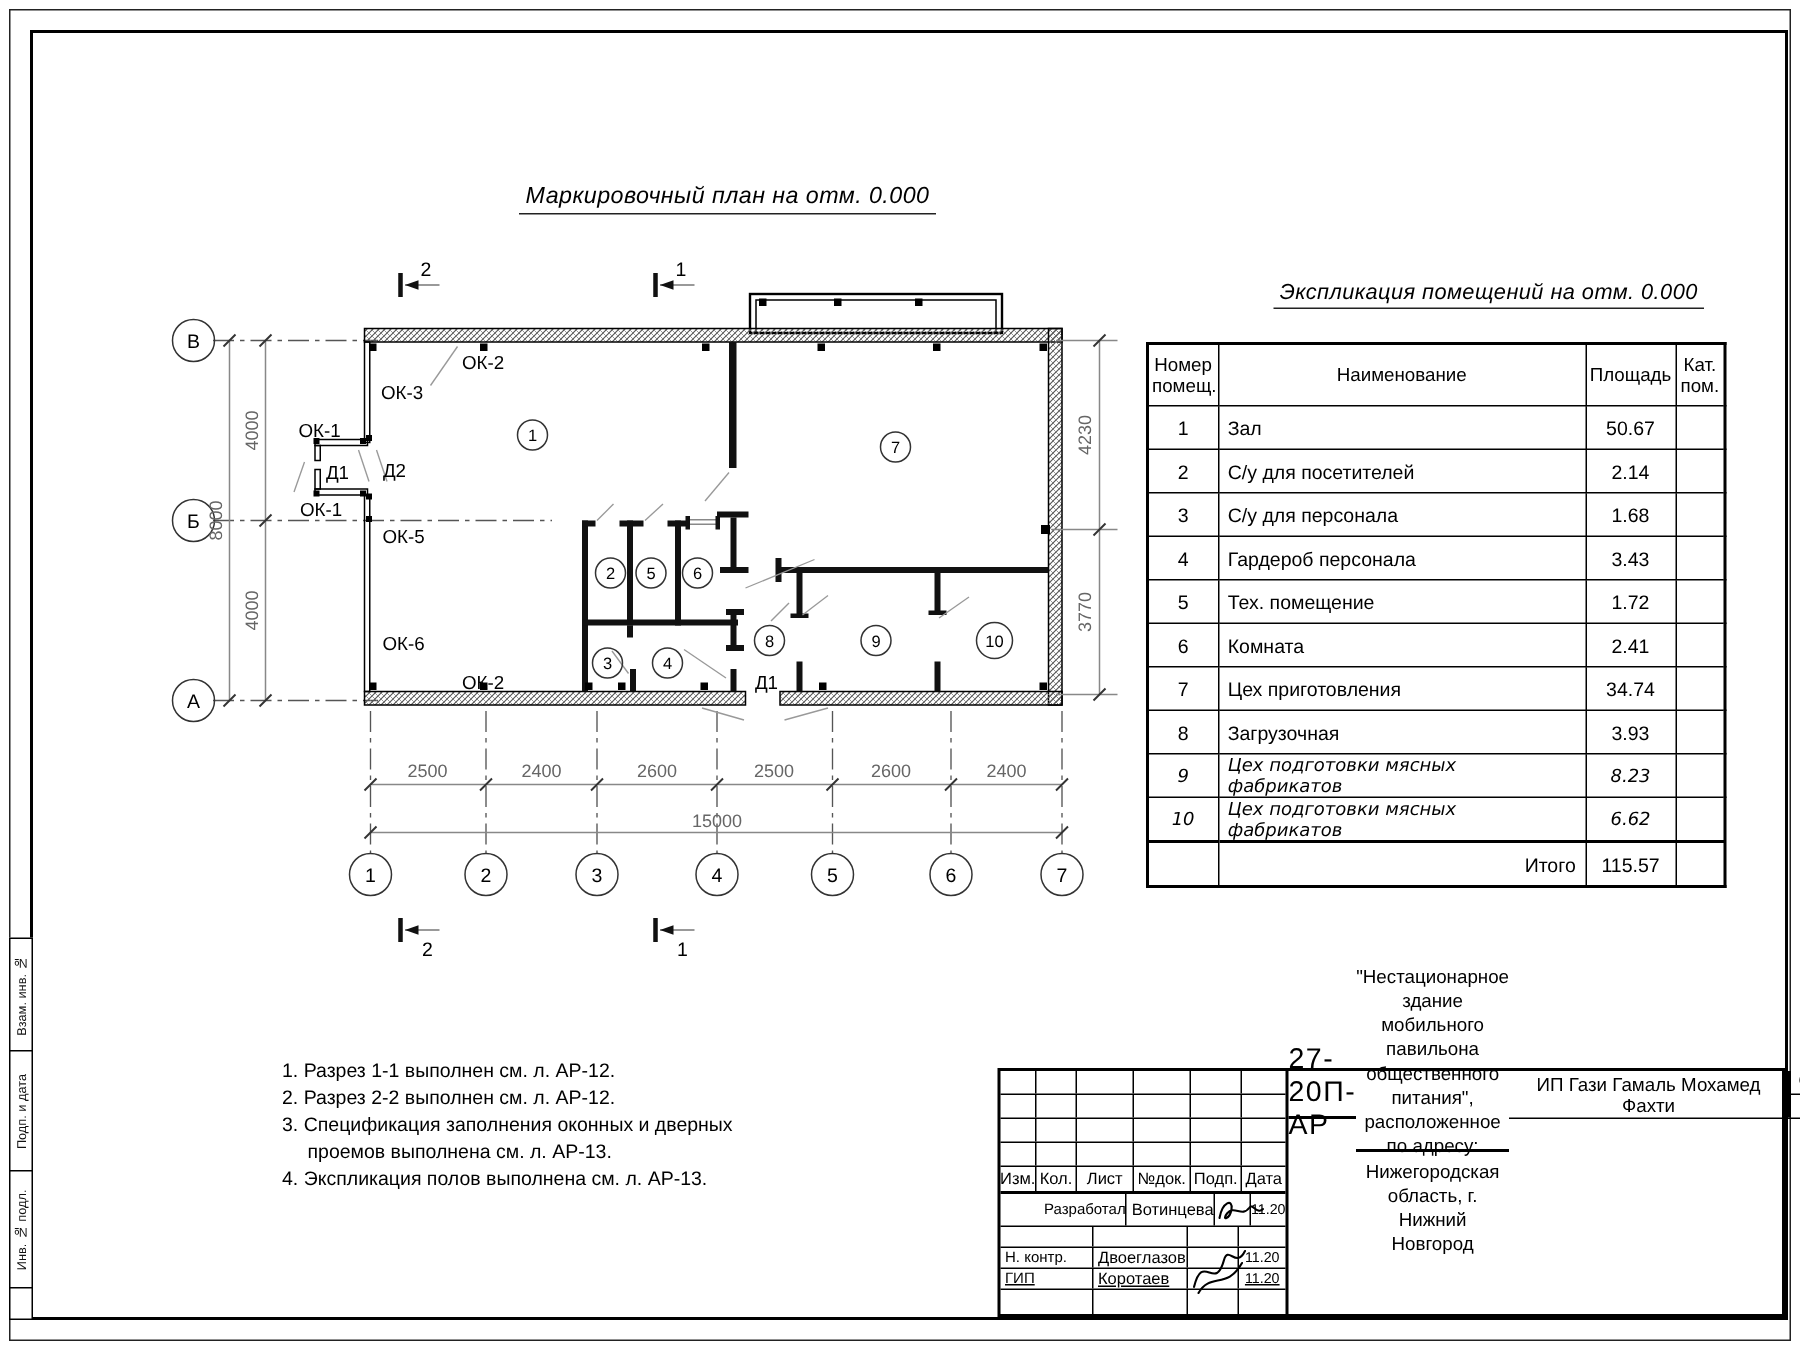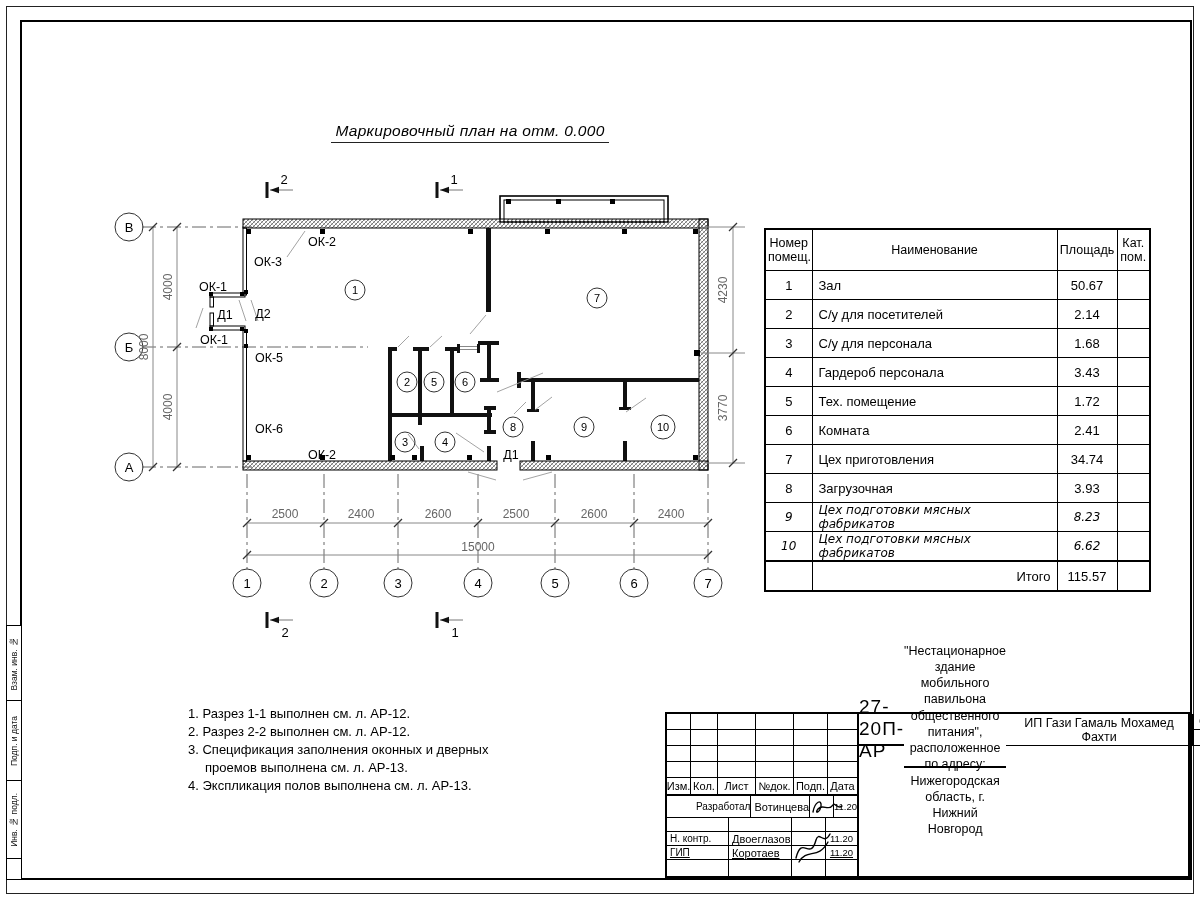--- a/index.html
+++ b/index.html
@@ -8,21 +8,21 @@
   .outer-border{position:absolute;left:6px;top:6px;width:1186px;height:886px;
                 border:1px solid #222;}
   .frame{position:absolute;left:20px;top:20px;width:1168px;height:856px;
          border:2px solid #000;}
   
   .mbox{position:absolute;left:6px;width:14px;border:1px solid #000;
         display:flex;align-items:center;justify-content:center;background:#fff;}
   .mbox span{writing-mode:vertical-rl;transform:rotate(180deg);
              font-size:8.5px;white-space:nowrap;color:#111;}
   
-  .plan-title-wrap{position:absolute;left:265px;top:122px;width:410px;text-align:center;}
+  .plan-title-wrap{position:absolute;left:280px;top:122px;width:410px;text-align:center;}
   .tbl-title-wrap{position:absolute;left:800px;top:186px;width:385px;text-align:center;}
   .uline{display:inline-block;font-style:italic;font-size:15.5px;letter-spacing:.3px;
          border-bottom:1.3px solid #222;padding:0 4px 2px;}
   .tbl-title-wrap .uline{font-size:14.5px;}
   
   svg.plan{position:absolute;left:0;top:0;}
   .wall{fill:url(#hatch);stroke:#000;stroke-width:1;}
   .thin{fill:none;stroke:#000;stroke-width:1;}
   .thin2{fill:none;stroke:#000;stroke-width:1.6;}
   .part{fill:#111;}
@@ -364,20 +364,23 @@
       <text class="lbl" x="225" y="319">Д1</text>
       <text class="lbl" x="263" y="318">Д2</text>
       <text class="lbl" x="214" y="344">ОК-1</text>
       <text class="lbl" x="269" y="362">ОК-5</text>
       <text class="lbl" x="269" y="433">ОК-6</text>
       <text class="lbl" x="322" y="459">ОК-2</text>
       <text class="lbl" x="511" y="459">Д1</text>
     </g>
   </svg>
 
+  <div class="tbl-title-wrap">
+    <span class="uline">Экспликация помещений на отм. 0.000</span>
+  </div>
 
   <table class="expl">
     <colgroup>
         <col style="width:47px">
         <col style="width:245px">
         <col style="width:60px">
         <col style="width:33px">
       </colgroup>
     <thead>
       <tr>

